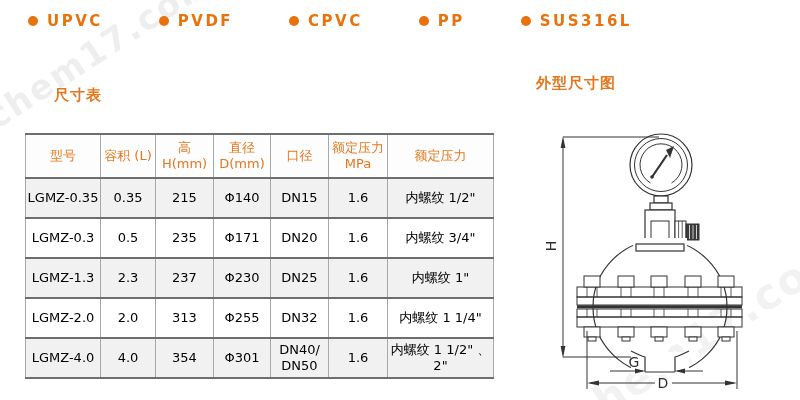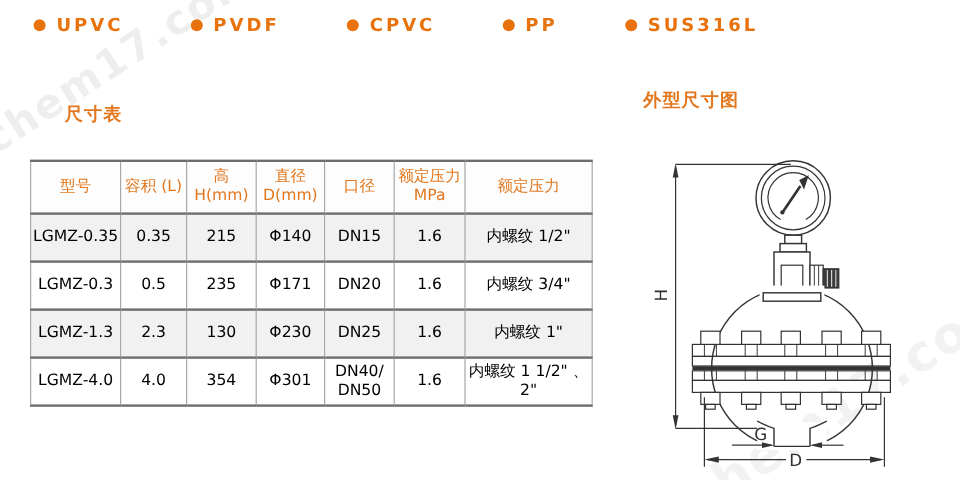--- a/index.html
+++ b/index.html
@@ -106,25 +106,34 @@
         <td>0.5</td>
         <td>235</td>
         <td>Φ171</td>
         <td>DN20</td>
         <td>1.6</td>
         <td>内螺纹 3/4"</td>
       </tr>
       <tr>
         <td>LGMZ-1.3</td>
         <td>2.3</td>
-        <td>130</td>
+        <td>237</td>
         <td>Φ230</td>
         <td>DN25</td>
         <td>1.6</td>
         <td>内螺纹 1"</td>
+      </tr>
+      <tr>
+        <td>LGMZ-2.0</td>
+        <td>2.0</td>
+        <td>313</td>
+        <td>Φ255</td>
+        <td>DN32</td>
+        <td>1.6</td>
+        <td>内螺纹 1 1/4"</td>
       </tr>
       <tr>
         <td>LGMZ-4.0</td>
         <td>4.0</td>
         <td>354</td>
         <td>Φ301</td>
         <td>DN40/
 DN50</td>
         <td>1.6</td>
         <td>内螺纹 1 1/2" 、2"</td>

